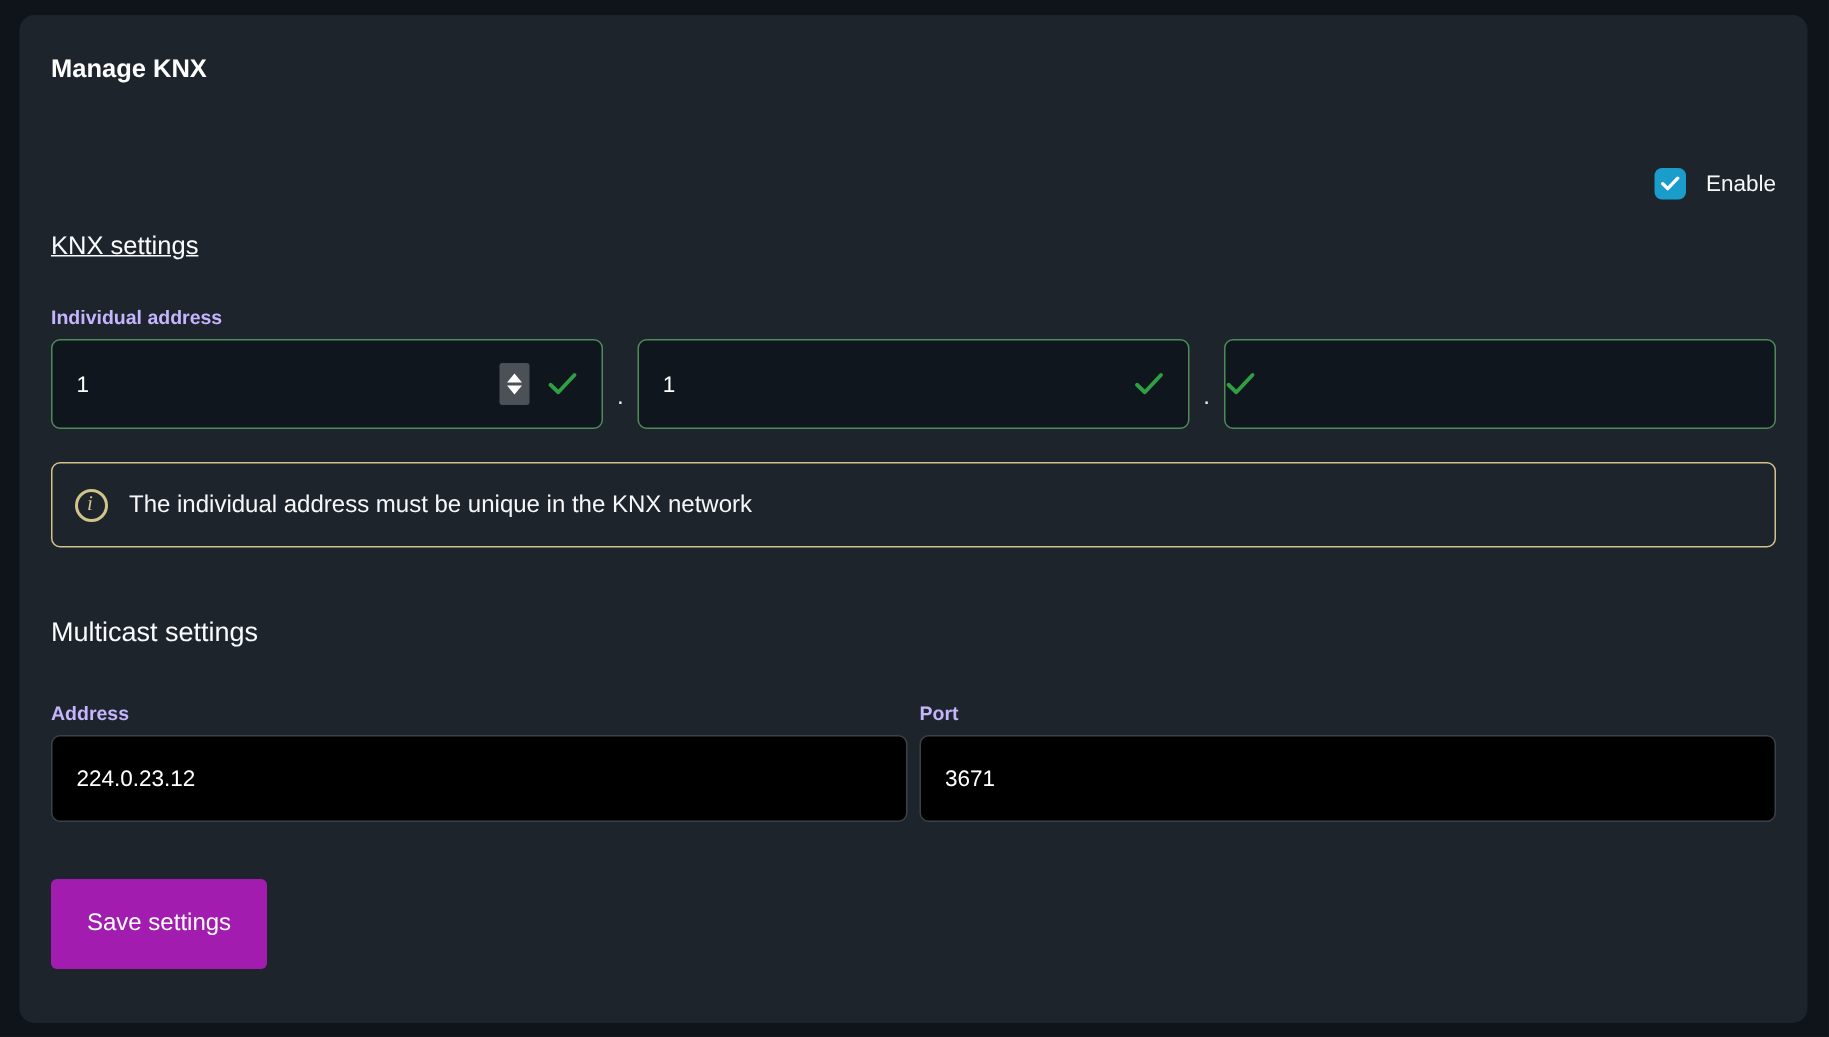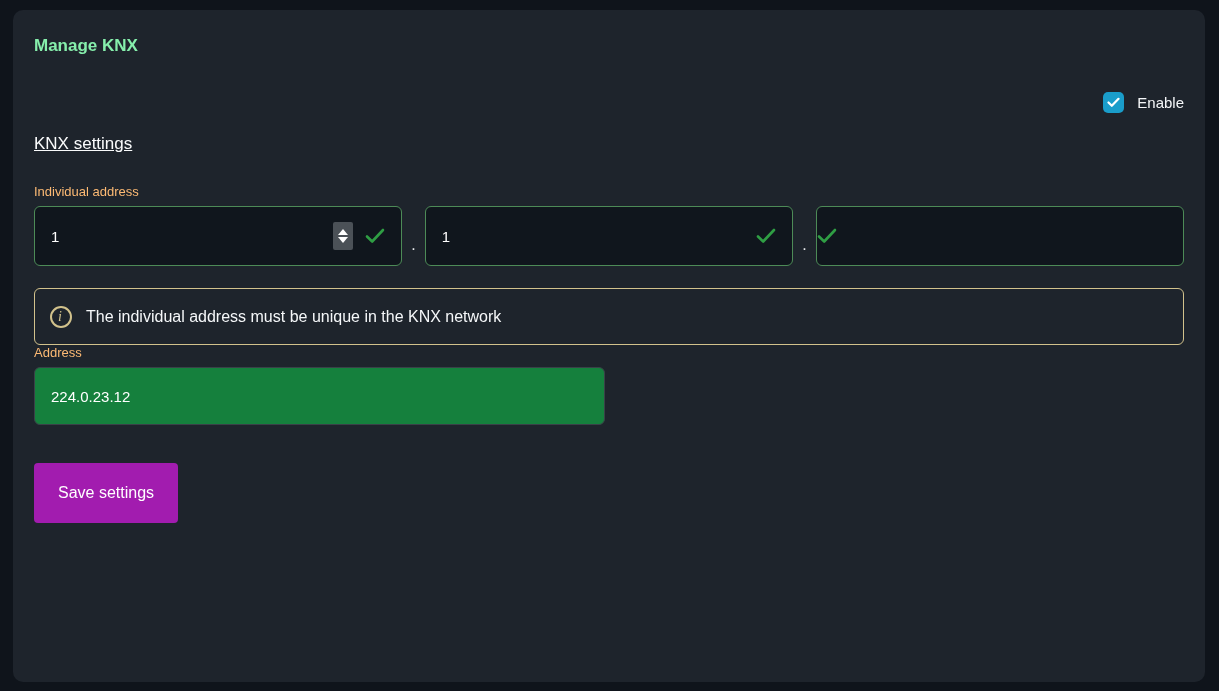--- a/index.html
+++ b/index.html
@@ -14,22 +14,22 @@
     position: absolute;
     left: 13px; top: 10px;
     width: 1192px; height: 672px;
     background: #1e242c;
     border-radius: 10px;
     padding: 26px 21px;
   }
   .page-title {
     font-size: 17px;
     font-weight: 700;
-    color: #86efac;
-    margin-bottom: 36px;
+    color: #ffffff;
+    margin-bottom: 56px;
   }
   .enable-row {
     display: flex;
     align-items: center;
     gap: 13px;
     margin-bottom: 21px;
     cursor: pointer;
     justify-content: flex-end;
   }
   .checkbox {
@@ -43,23 +43,24 @@
   .checkbox svg { display: block; }
   .enable-label { font-size: 15px; }
   .section-heading {
     font-size: 17px;
     font-weight: 400;
     color: #fafbfc;
   }
   .knx-heading { margin-bottom: 30px; text-decoration: underline; }
   .field-label {
     font-size: 13px;
-    color: #fdba74;
+    color: #c4b5fd;
     margin-bottom: 7px;
     display: block;
+    font-weight: bold;
   }
   .addr-row {
     display: flex;
     align-items: center;
   }
   .addr-field {
     flex: 1;
     position: relative;
     height: 60px;
     background: #10161d;
@@ -144,21 +145,21 @@
     font-size: 18px;
     margin-bottom: 36px;
   }
   .two-col {
     display: grid;
     grid-template-columns: 1fr 1fr;
     column-gap: 8px;
   }
   .text-field {
     height: 58px;
-    background: #15803d;
+    background: #000000;
     border: 1px solid #3a4148;
     border-radius: 6px;
     display: flex;
     align-items: center;
   }
   .save-btn {
     margin-top: 38px;
     background: #a21caf;
     color: #ffffff;
     border: none;
@@ -227,25 +228,32 @@
       </div>
     </div>
 
   </div>
 
   <div class="info-box">
     <div class="info-icon">i</div>
     <span class="info-text">The individual address must be unique in the KNX network</span>
   </div>
 
+  <div class="section-heading multicast-heading">Multicast settings</div>
 
   <div class="two-col">
     <div>
       <label class="field-label">Address</label>
       <div class="text-field">
         <input type="text" value="224.0.23.12" style="">
       </div>
     </div>
+    <div>
+      <label class="field-label">Port</label>
+      <div class="text-field">
+        <input type="text" value="3671" style="">
+      </div>
+    </div>
   </div>
 
   <button class="save-btn">Save settings</button>
 
 </div>
 
 </body></html>

